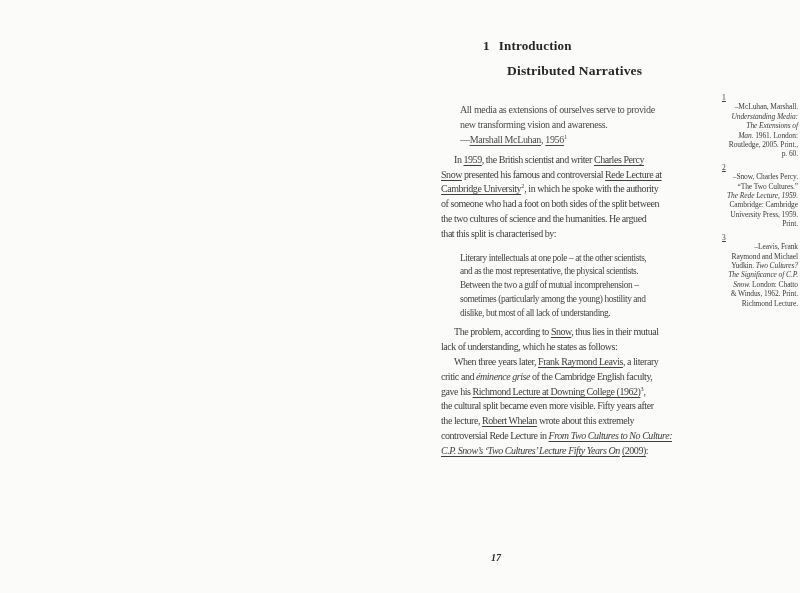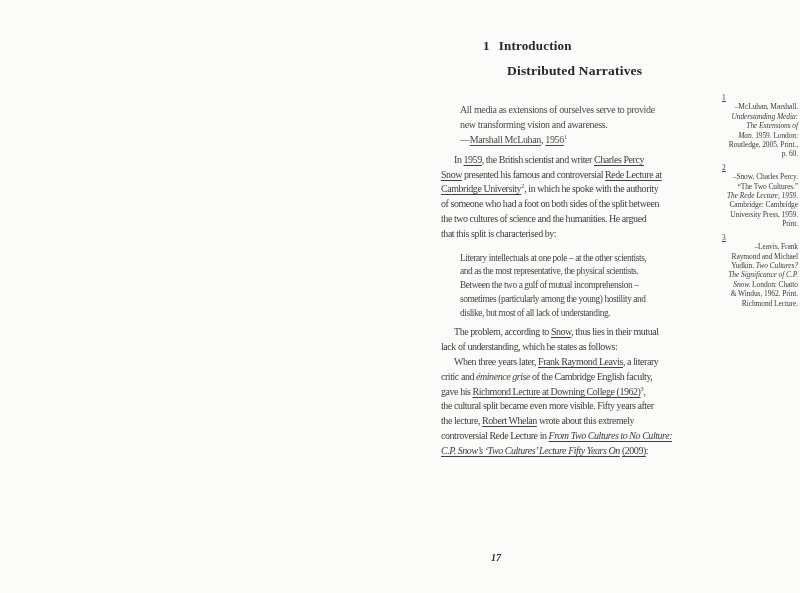--- a/index.html
+++ b/index.html
@@ -103,21 +103,21 @@
 C.P. Snow’s ‘Two Cultures’ Lecture Fifty Years On</span><span> </span><span class="seg-link">(2009)</span><span>:</span></div>
       </div>
   </main>
 
   <aside class="footnotes">
       <div class="footnote">
         <span class="fn-number">1</span>
         <div class="fn-text"><span>–McLuhan, Marshall.
 </span><span class="seg-italic">Understanding Media:
 The Extensions of
-Man.</span><span> 1959. London:
+Man.</span><span> 1961. London:
 Routledge, 2005. Print.,
 p. 60.</span></div>
       </div>
       <div class="footnote">
         <span class="fn-number">2</span>
         <div class="fn-text"><span>–Snow, Charles Percy.
 “The Two Cultures.”
 </span><span class="seg-italic">The Rede Lecture, 1959.</span><span>
 Cambridge: Cambridge
 University Press, 1959.

